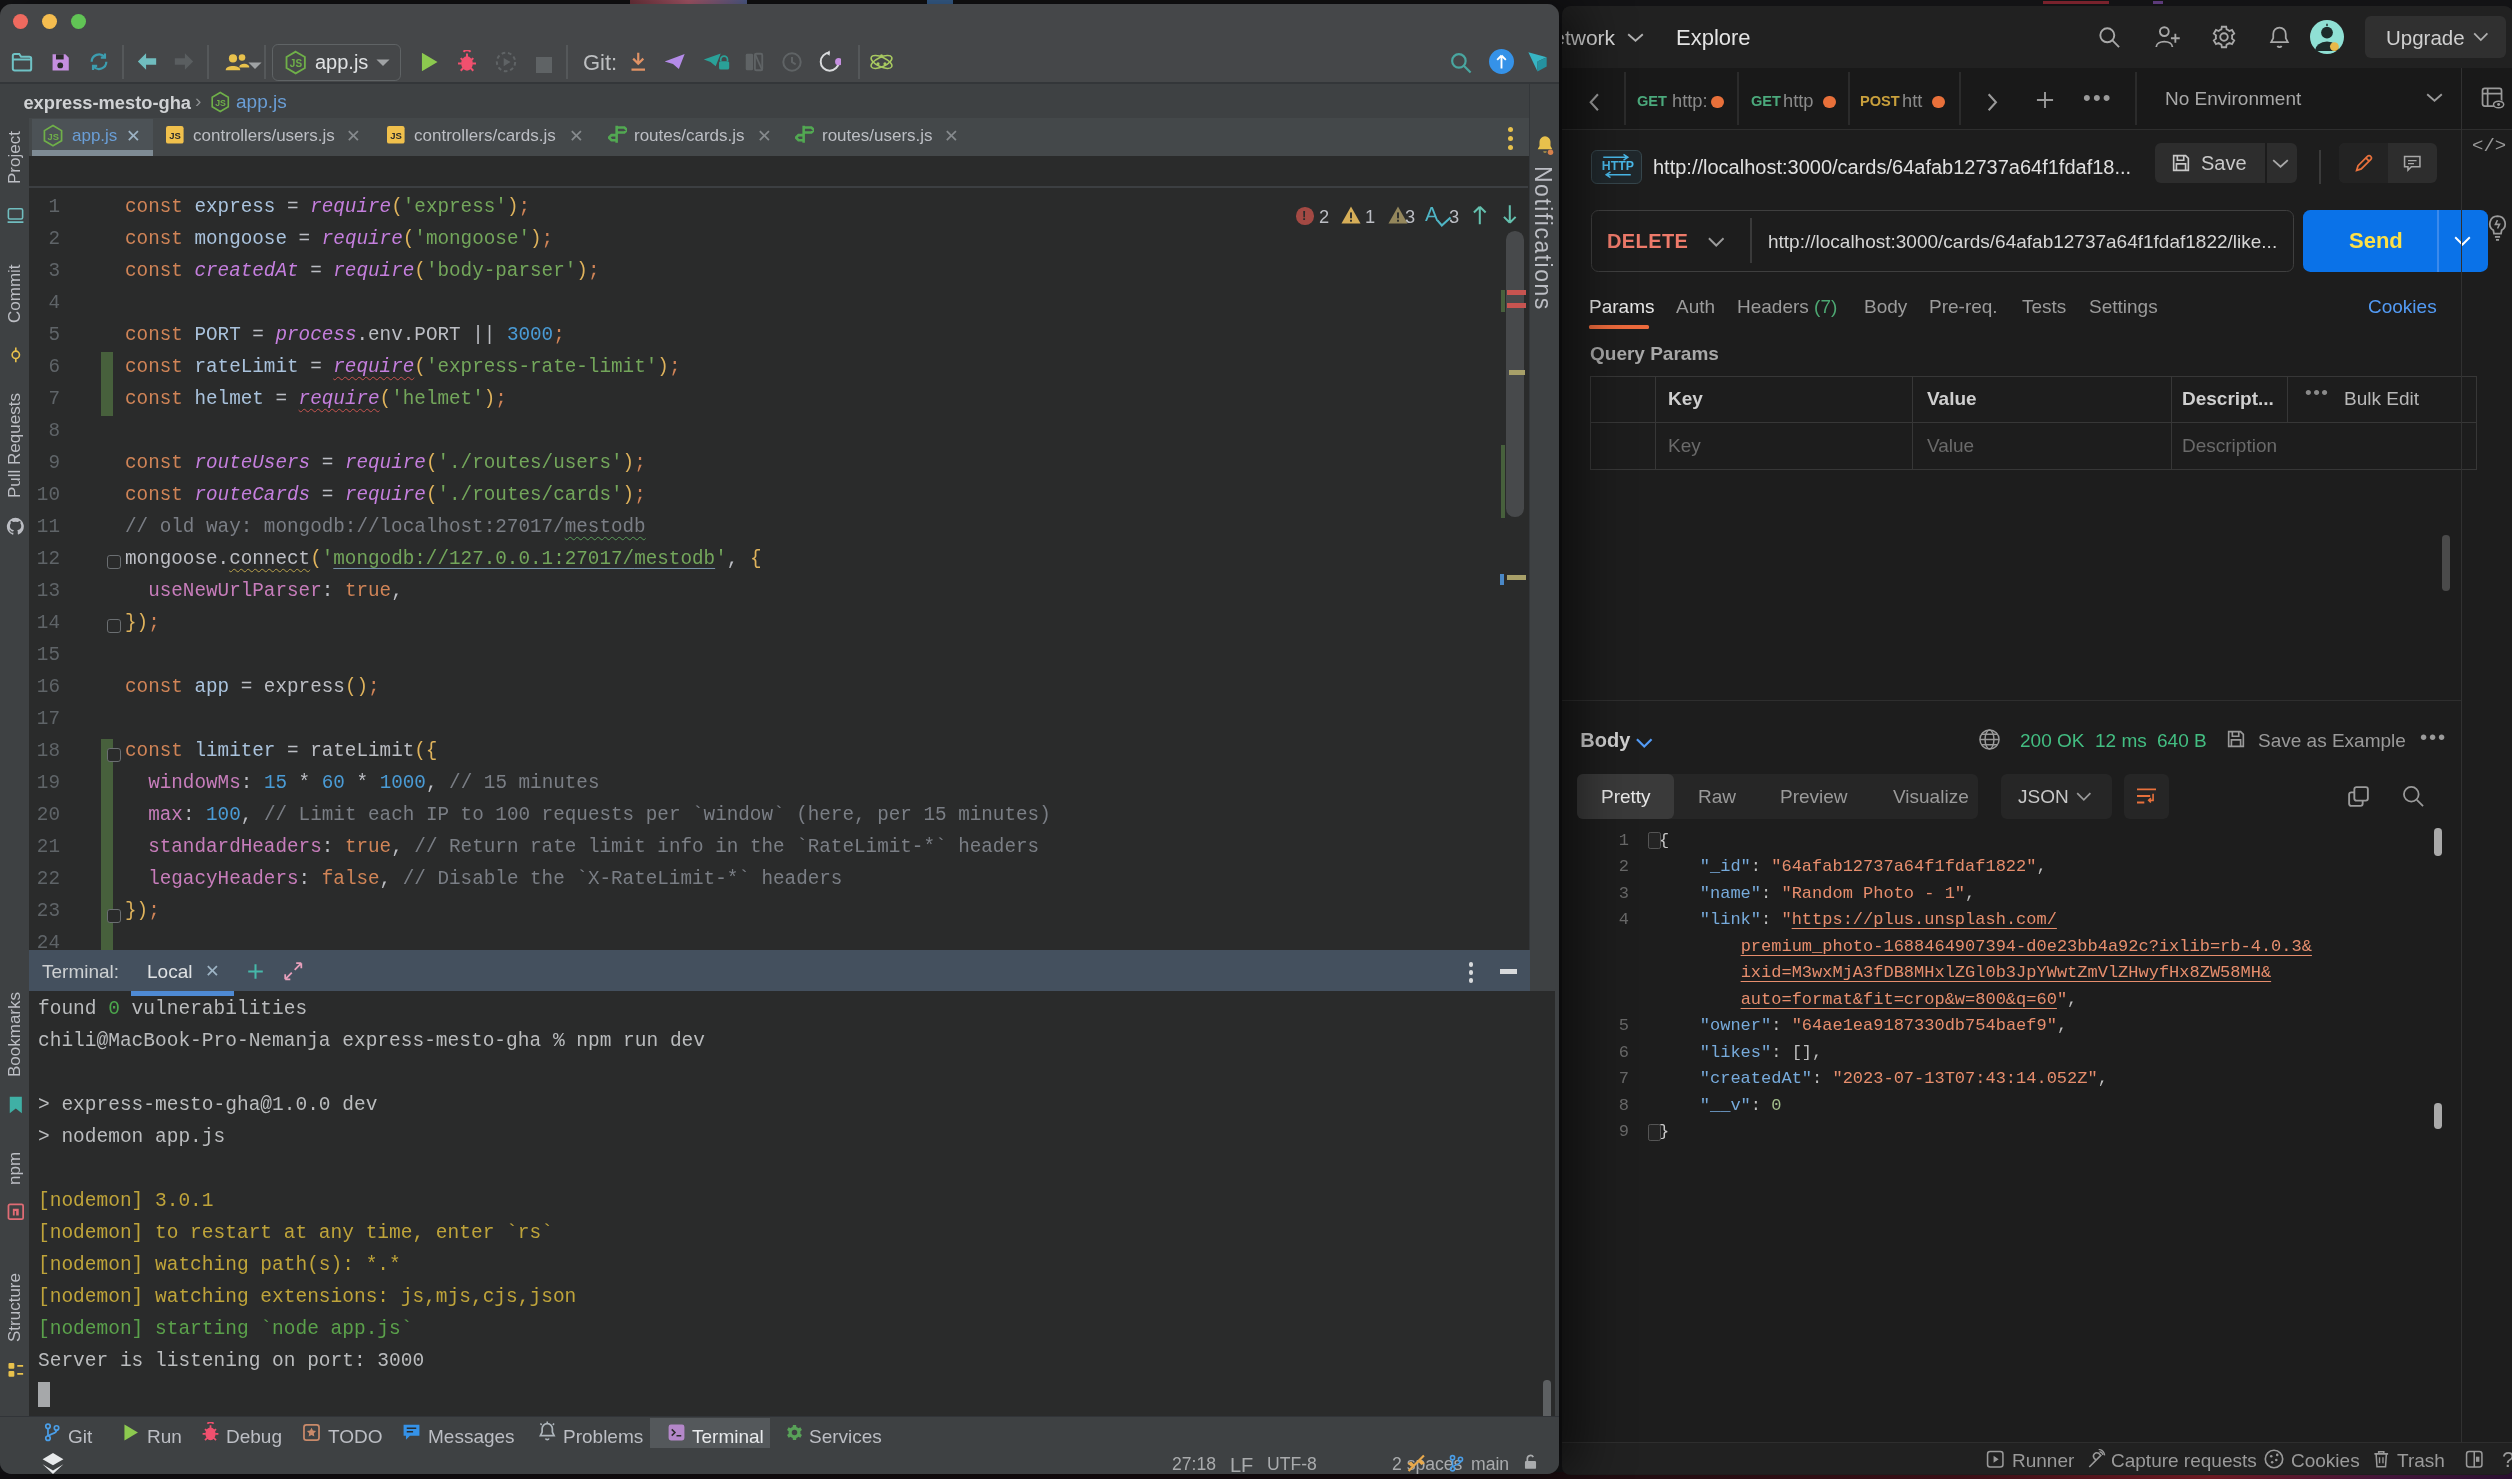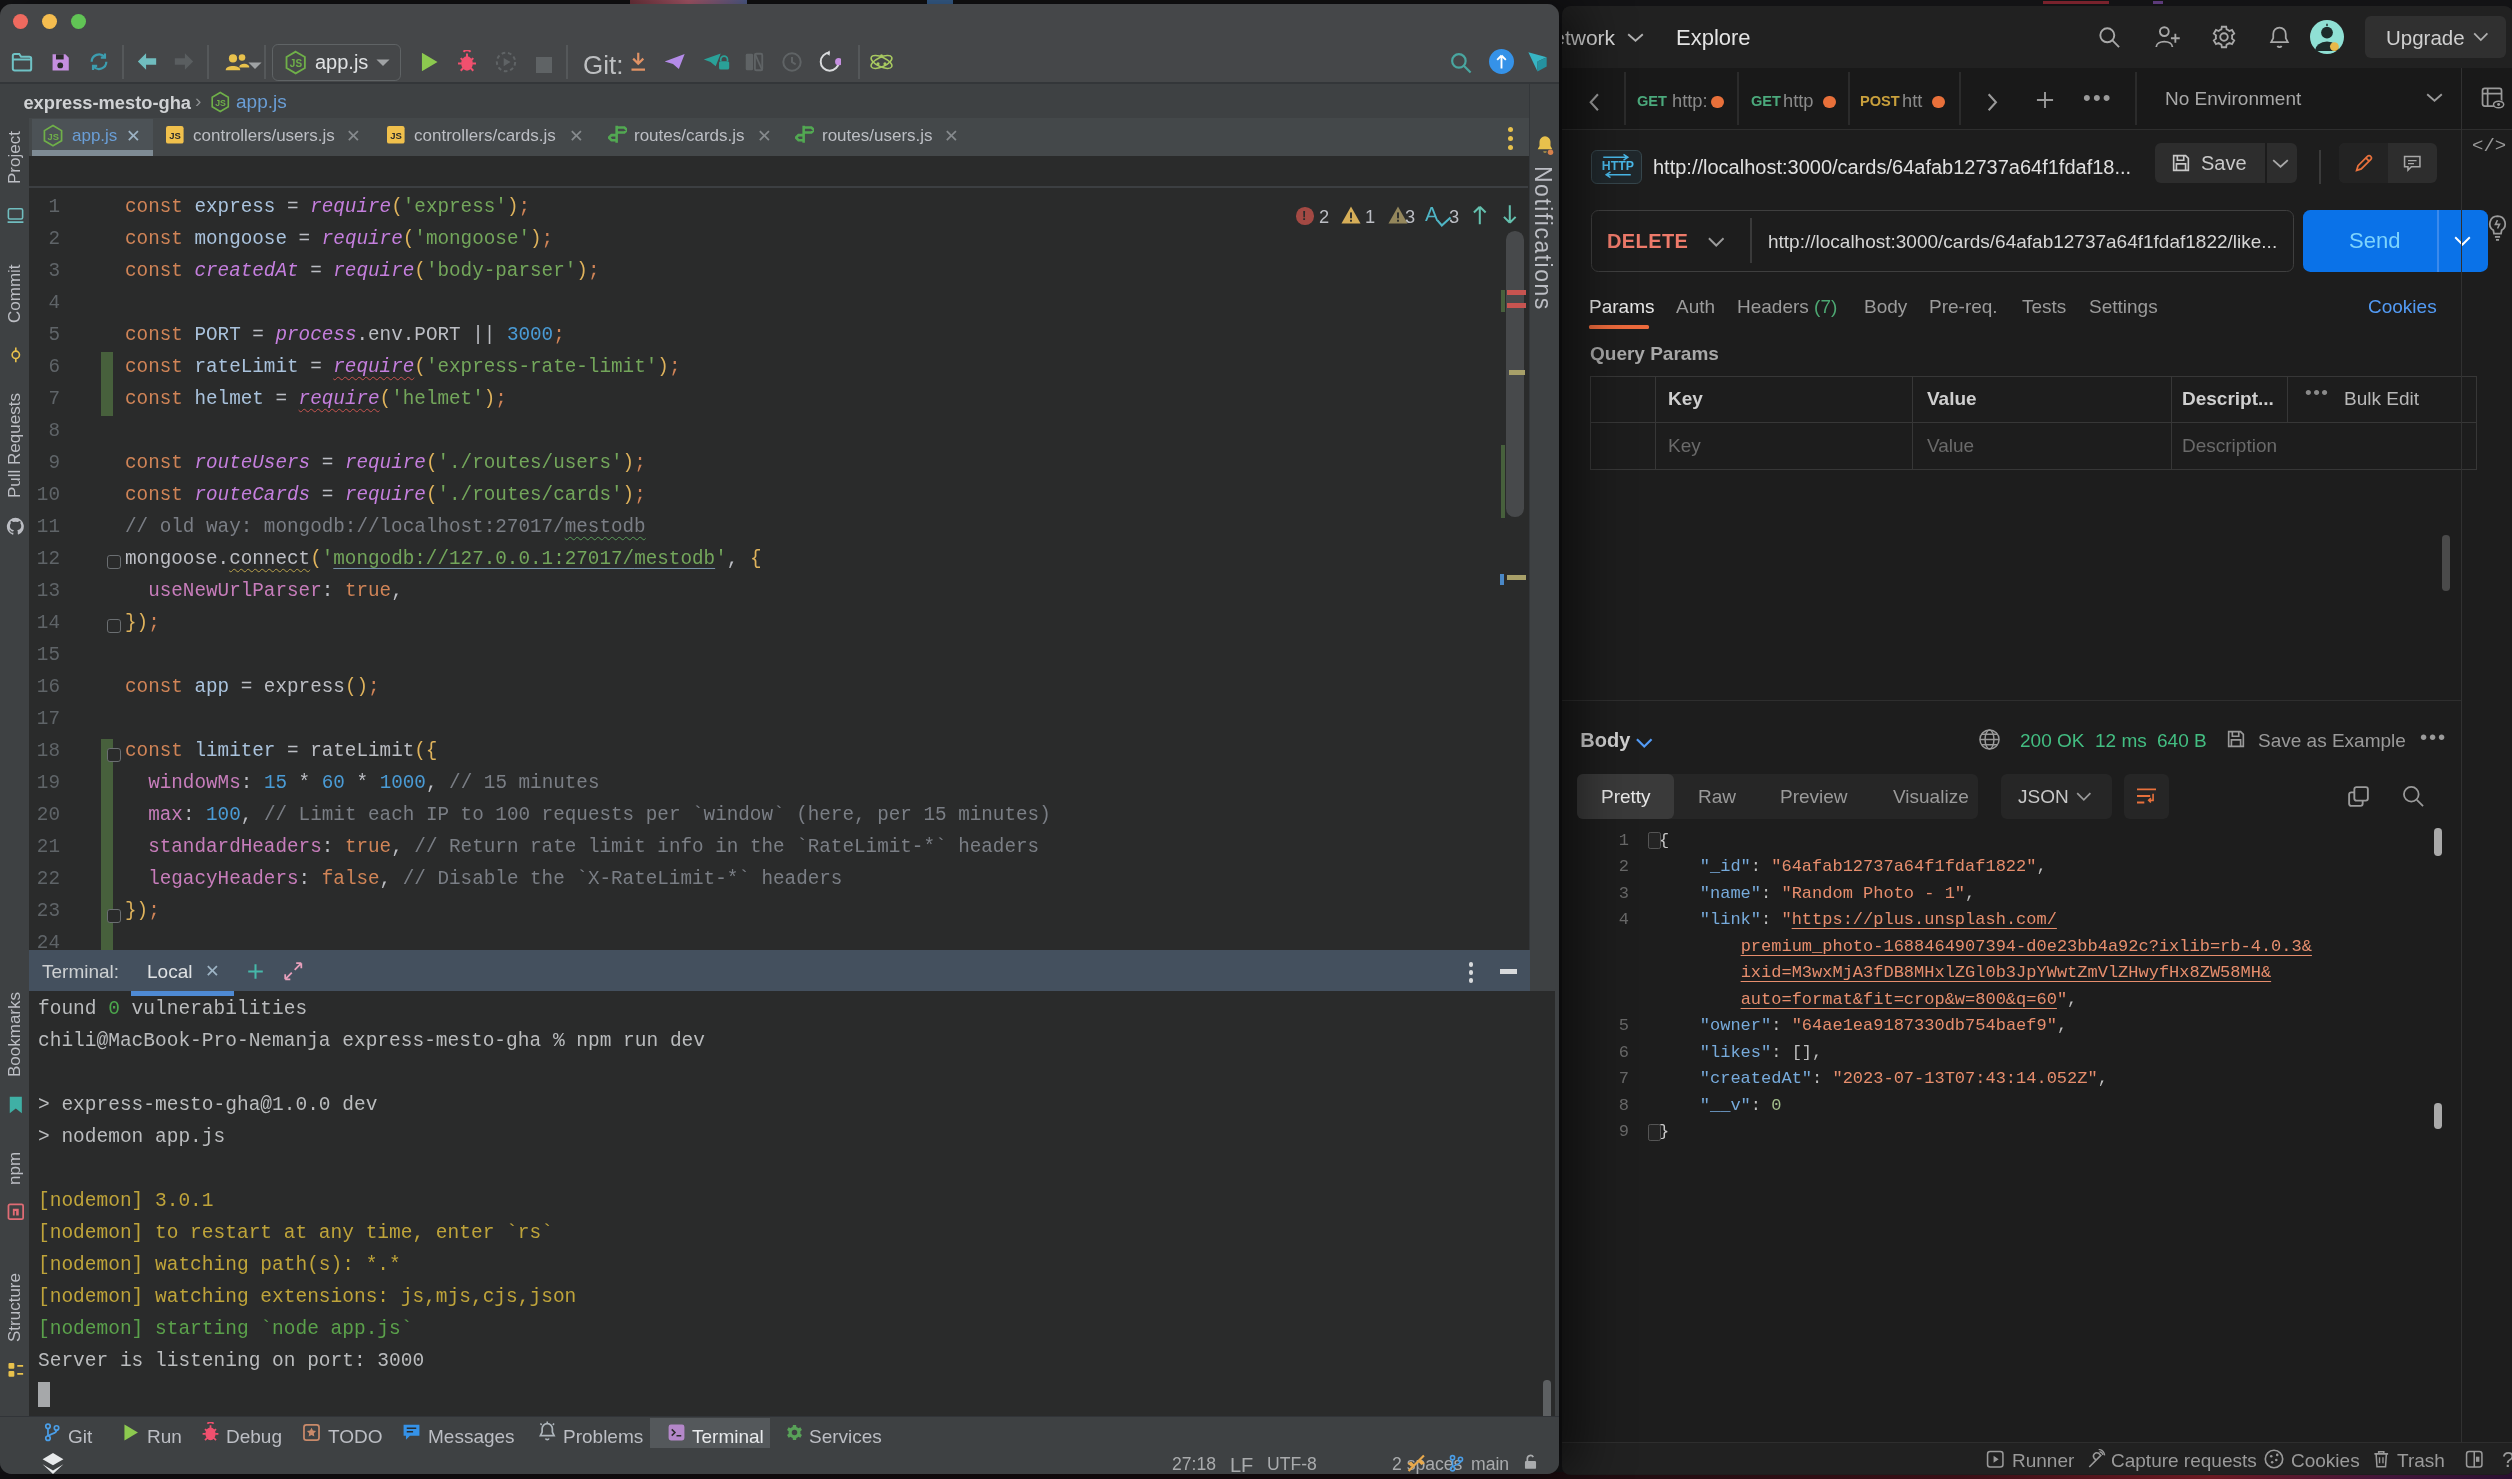--- a/index.html
+++ b/index.html
@@ -128,21 +128,21 @@
 
 <div class="ab" style="left:28.6px;top:204px;width:703px;height:62px;border:1.5px solid #3F3F3F;border-radius:7.3px"></div>
 <div class="ab ui" style="left:45px;top:224px;font-size:20px;font-weight:bold;color:#EE7A6A;letter-spacing:0.4px">DELETE</div>
 <svg class="ab" style="left:144px;top:230px" width="20.5" height="12.5" viewBox="0 0 28 17">
       <path d="M4 3 L14 13 L24 3" stroke="#9a9a9a" stroke-width="2.6" fill="none"></path>
     </svg>
 <div class="vsep" style="left:188px;top:212px;height:45px;background:#3a3a3a"></div>
 <div class="ab ui" style="left:206px;top:225px;font-size:19px;color:#D6D6D6">http://localhost:3000/cards/64afab12737a64f1fdaf1822/like...</div>
 <div class="ab" style="left:741px;top:204px;width:185px;height:62px;border-radius:7.3px;background:#0A72E8"></div>
 <div class="vsep" style="left:875px;top:204px;height:62px;background:#3b8aec;width:1.5px"></div>
-<div class="ab ui" style="left:787px;top:222px;font-size:22px;font-weight:normal;color:#7dd3fc">Send</div>
+<div class="ab ui" style="left:787px;top:222px;font-size:22px;font-weight:bold;color:#fde047">Send</div>
 <svg class="ab" style="left:891px;top:229px" width="19" height="12.5" viewBox="0 0 26 17">
       <path d="M3 3 L13 13 L23 3" stroke="#fff" stroke-width="2.6" fill="none"></path>
     </svg>
 
 <div class="ab ui" style="left:27px;top:290px;font-size:19px;color:#E8E8E8">Params</div>
 <div class="ab" style="left:27px;top:319px;width:60px;height:4.4px;background:#ED6A3C;border-radius:1.5px"></div>
 <div class="ab ui" style="left:114px;top:290px;font-size:19px;color:#9B9B9B">Auth</div>
 <div class="ab ui" style="left:175px;top:290px;font-size:19px;color:#9B9B9B">Headers <span style="color:#4DA772">(7)</span></div>
 <div class="ab ui" style="left:302px;top:290px;font-size:19px;color:#9B9B9B">Body</div>
 <div class="ab ui" style="left:367px;top:290px;font-size:19px;color:#9B9B9B">Pre-req.</div>
@@ -337,21 +337,21 @@
       <ellipse cx="12" cy="15" rx="6.5" ry="8" fill="#F0506E"></ellipse>
       <path d="M12 4 v4 M5 9 l3 3 M19 9 l-3 3 M2 15 h4 M18 15 h4 M5 23 l3 -3 M19 23 l-3 -3" stroke="#F0506E" stroke-width="2.2"></path>
       <path d="M8 2 a5 4 0 0 1 8 0" fill="none" stroke="#F0506E" stroke-width="2.2"></path>
     </svg>
 <svg class="ab" style="left:495px;top:47px" width="22" height="22" viewBox="0 0 24 24">
       <circle cx="12" cy="12" r="10" fill="none" stroke="#5F6365" stroke-width="2.2" stroke-dasharray="4 3"></circle>
       <path d="M9.5 7.5 L17 12 L9.5 16.5 z" fill="#5F6365"></path>
     </svg>
 <rect class="ab" style="left:536px;top:53px;width:16px;height:16px;background:#5F6365;position:absolute"></rect>
 <div class="vsep" style="left:566px;top:41px;height:34px"></div>
-<div class="ab ui" style="left:583px;top:46px;font-size:26px;color:#BDBFC1">Git:</div>
+<div class="ab ui" style="left:583px;top:46px;font-size:22px;color:#BDBFC1">Git:</div>
 <svg class="ab" style="left:628px;top:47px" width="20.5" height="22" viewBox="0 0 24 26">
       <path d="M12 2 v13 m-6 -6 l6 6 l6 -6" stroke="#E09265" stroke-width="2.6" fill="none"></path>
       <path d="M4 22 h16" stroke="#E09265" stroke-width="2.6"></path>
     </svg>
 <svg class="ab" style="left:663px;top:48px" width="25" height="19" viewBox="0 0 30 22">
       <path d="M2 11 L26 2 L19 20 L12 14 Z" fill="#B48BE8"></path>
     </svg>
 <svg class="ab" style="left:702px;top:47px" width="29" height="22" viewBox="0 0 34 26">
       <path d="M2 10 L22 3 L16 18 L10 13 Z" fill="#2AA198"></path>
       <rect x="20" y="12" width="12" height="10" rx="2" fill="#2AA198"></rect>

